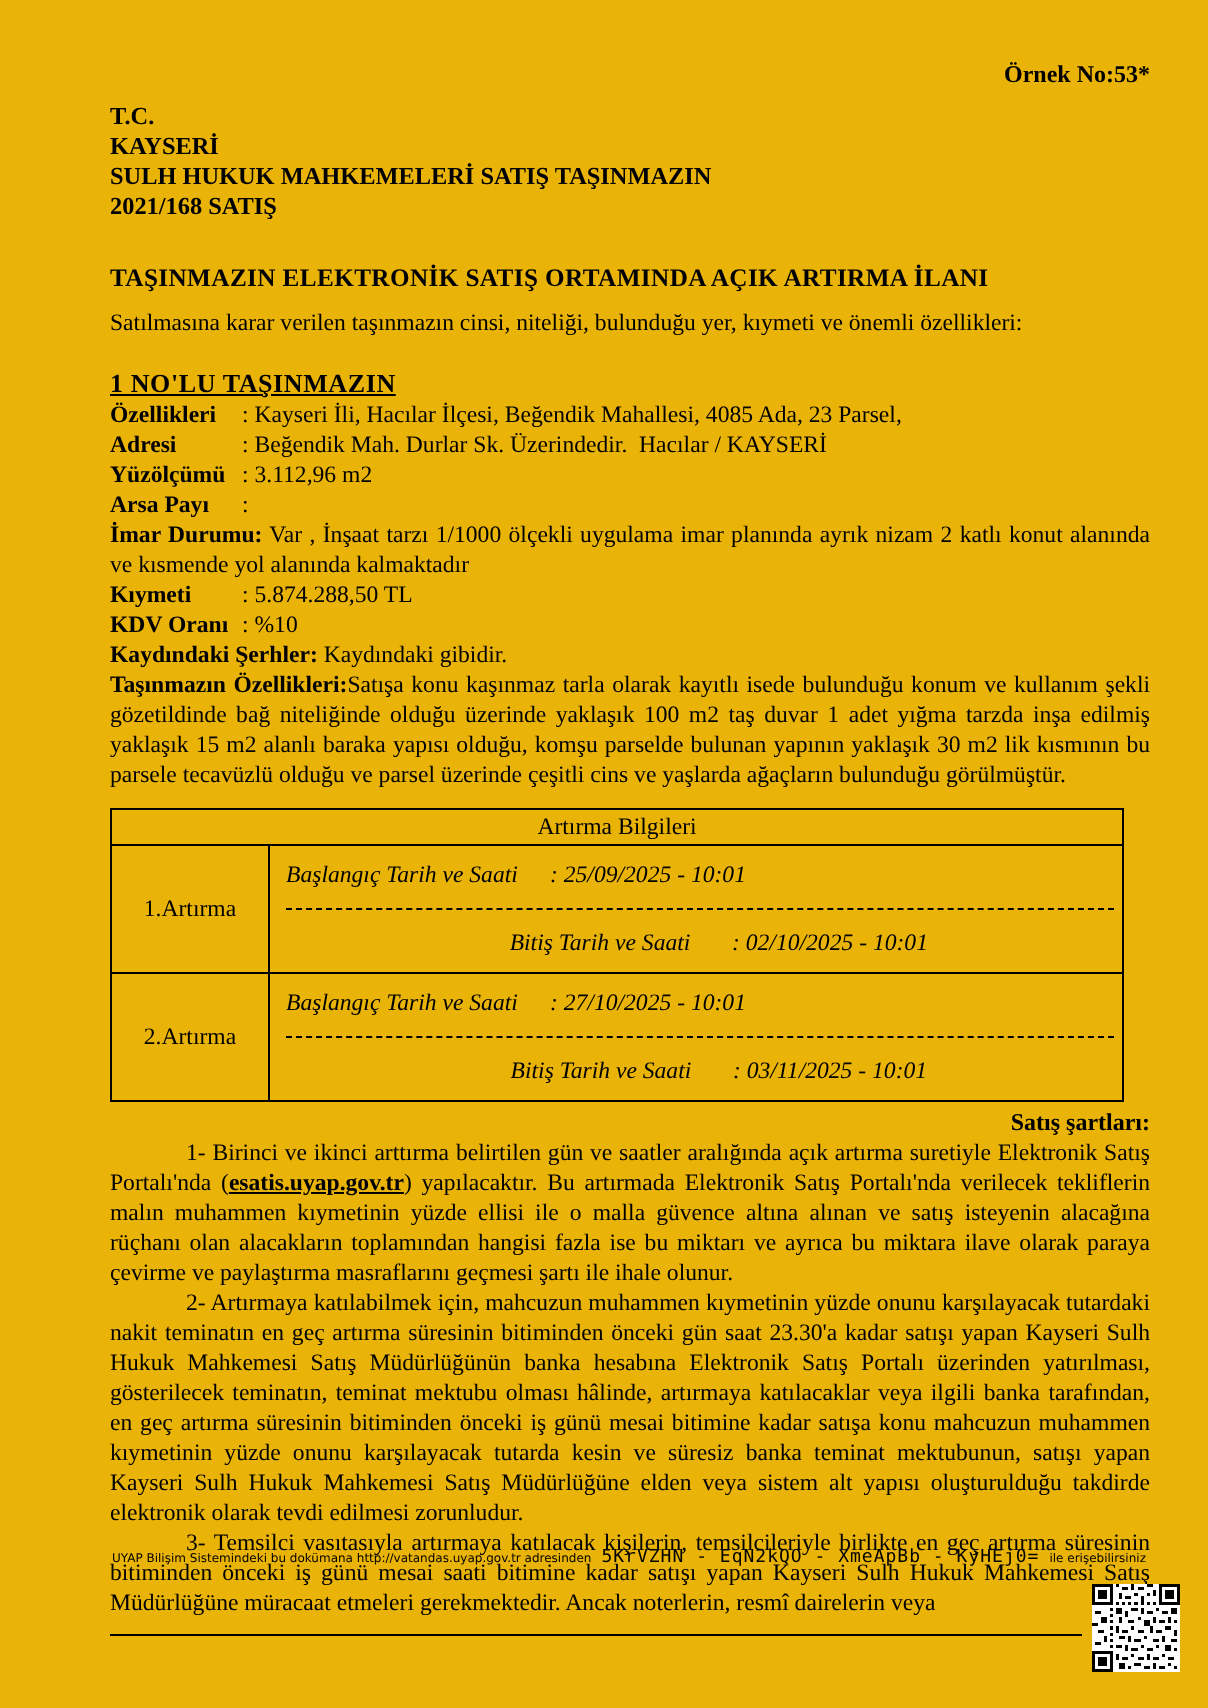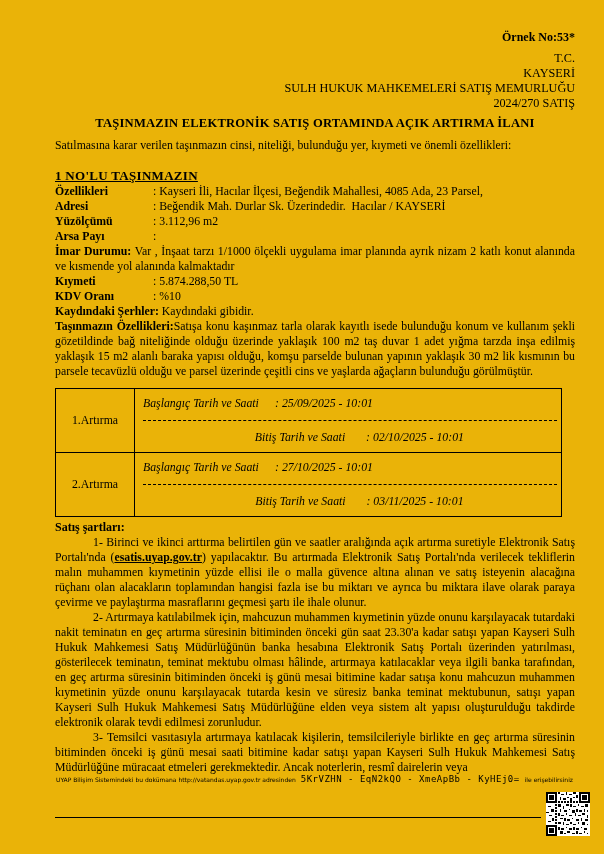--- a/index.html
+++ b/index.html
@@ -2,59 +2,59 @@
 <html><head>
 <meta charset="utf-8">
 <style>
   html,body{margin:0;padding:0;background:#fff;}
   .page{
     position:relative;width:604px;height:854px;background:#eab308;color:#000;
     font-family:"Liberation Serif","DejaVu Serif",serif;overflow:hidden;
   }
   .content{padding:30px 29px 0 55px;}
   .ornek{ text-align:right;font-weight:bold;font-size:12px;margin-bottom:6px;}
-  .court-block{text-align:right;font-weight:normal;font-size:12.2px;line-height:15px;}
-  .doc-title{text-align:center;font-weight:bold;font-size:12.6px;margin-top:5px;letter-spacing:0.2px;}
+  .court-block{text-align:left;font-weight:bold;font-size:12.2px;line-height:15px;}
+  .doc-title{font-weight:bold;font-size:12.6px;margin-top:21px;letter-spacing:0.2px;}
   .intro{font-size:11.8px;margin-top:7px;line-height:15px;}
   .prop-heading{font-size:13px;font-weight:bold;text-decoration:underline;margin-top:15px;letter-spacing:0.3px;}
-  .frow{display:flex;font-size:11.8px;line-height:15px;gap:32px;}
+  .frow{display:flex;font-size:11.8px;line-height:15px;}
   .flabel{font-weight:bold;width:66px;flex:none;}
   .fvalue{white-space:pre-wrap;}
   .inline-para{font-size:11.8px;line-height:15px;text-align:justify;}
   .inline-para b{font-weight:bold;}
   table.auction{border-collapse:collapse;width:507px;margin-top:9px;font-size:11.8px;}
   table.auction,table.auction td{border:1px solid #000;}
   td.tbl-header{text-align:center;padding:1px 2px;}
   td.round-name{width:76px;text-align:center;vertical-align:middle;}
   td.round-data{padding:0 4px 0 8px;}
   .cell-line{padding:7px 2px 9px 0;font-style:italic;}
   .cell-line.dashed{border-top:1px dashed #000;padding:9px 2px 7px 0;text-align:center;}
   .dt-label{display:inline-block;width:132px;}
-  .terms-heading{text-align:left;font-weight:bold;font-size:12px;margin-top:3px;line-height:15px;}
+  .terms-heading{text-align:right;font-weight:bold;font-size:12px;margin-top:3px;line-height:15px;}
   .term-para{font-size:11.8px;line-height:15px;text-align:justify;text-indent:38px;margin:0;}
   .esatis{font-weight:bold;text-decoration:underline;}
   .footer-line{position:absolute;left:55px;top:817px;width:486px;border-top:1px solid #000;}
   .footer-text{position:absolute;left:56px;top:774px;width:484px;display:flex;align-items:center;gap:5px;white-space:nowrap;}
   .tiny{font-family:"DejaVu Sans","Liberation Sans",sans-serif;font-size:6px;color:#000;}
   .codes{font-family:"DejaVu Sans Mono","Liberation Mono",monospace;font-size:9px;letter-spacing:0.5px;}
   .qr{position:absolute;left:546px;top:792px;width:44px;height:44px;}
 </style>
 </head>
 <body>
 
 <div class="page">
   <div class="content">
 
     <div class="ornek">Örnek No:53*</div>
 
     <div class="court-block">
       <div>T.C.</div>
       <div>KAYSERİ</div>
-      <div>SULH HUKUK MAHKEMELERİ SATIŞ MEMURLUĞU</div>
-      <div>2024/270 SATIŞ</div>
+      <div>SULH HUKUK MAHKEMELERİ SATIŞ TAŞINMAZIN</div>
+      <div>2021/168 SATIŞ</div>
     </div>
 
     <div class="doc-title">TAŞINMAZIN ELEKTRONİK SATIŞ ORTAMINDA AÇIK ARTIRMA İLANI</div>
 
     <div class="intro">Satılmasına karar verilen taşınmazın cinsi, niteliği, bulunduğu yer, kıymeti ve önemli özellikleri:</div>
 
     <div class="prop-heading">1 NO'LU TAŞINMAZIN</div>
 
     <div class="frow">
       <span class="flabel">Özellikleri</span>
@@ -83,20 +83,23 @@
       <span class="flabel">KDV Oranı</span>
       <span class="fvalue">: %10</span>
     </div>
 
     <div class="inline-para"><b>Kaydındaki Şerhler:</b><span> Kaydındaki gibidir.</span></div>
 
     <div class="inline-para"><b>Taşınmazın Özellikleri:</b><span>Satışa konu kaşınmaz tarla olarak kayıtlı isede bulunduğu konum ve kullanım şekli gözetildinde bağ niteliğinde olduğu üzerinde yaklaşık 100 m2 taş duvar 1 adet yığma tarzda inşa edilmiş yaklaşık 15 m2 alanlı baraka yapısı olduğu, komşu parselde bulunan yapının yaklaşık 30 m2 lik kısmının bu parsele tecavüzlü olduğu ve parsel üzerinde çeşitli cins ve yaşlarda ağaçların bulunduğu görülmüştür.</span></div>
 
     <table class="auction">
       <tbody>
+          <tr>
+        <td class="tbl-header" colspan="2">Artırma Bilgileri</td>
+      </tr>
       <tr>
         <td class="round-name">1.Artırma</td>
         <td class="round-data">
           <div class="cell-line"><span class="dt-label">Başlangıç Tarih ve Saati</span><span>: 25/09/2025 - 10:01</span></div>
           <div class="cell-line dashed"><span class="dt-label">Bitiş Tarih ve Saati</span><span>: 02/10/2025 - 10:01</span></div>
         </td>
       </tr>
       <tr>
         <td class="round-name">2.Artırma</td>
         <td class="round-data">

